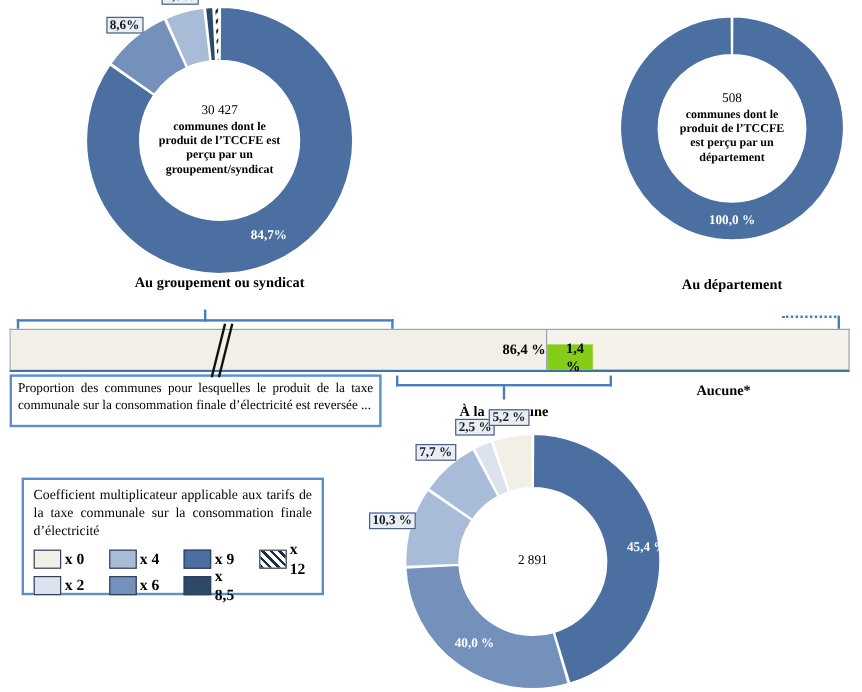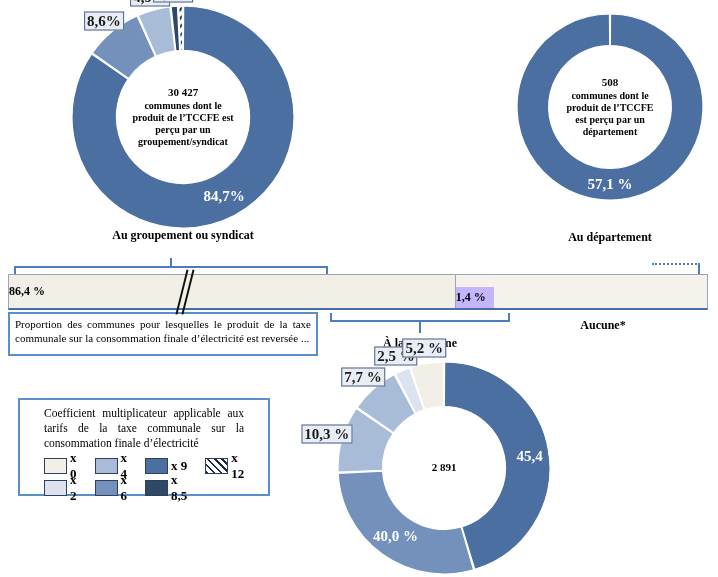--- a/index.html
+++ b/index.html
@@ -13,46 +13,47 @@
   }
 
   
   .donut-wrap{position:absolute;}
   .donut-svg{display:block;overflow:visible;}
   .donut-center{
     position:absolute;left:0;top:0;width:100%;height:100%;
     display:flex;flex-direction:column;align-items:center;justify-content:center;
     text-align:center;pointer-events:none;
   }
-  .donut-center .c-num{font-weight:bold;font-size:11px;line-height:1.25;text-align:center;}
+  .donut-center .c-num{font-weight:normal;font-size:11px;line-height:1.25;text-align:center;}
   .donut-center .c-txt{font-size:10px;line-height:1.22;font-weight:bold;}
   .donut-caption{
     position:absolute;width:100%;text-align:center;
     font-size:12px;font-weight:bold;line-height:1.2;
   }
   .slice-label{
-    position:absolute;font-size:15px;font-weight:bold;
+    position:absolute;font-size:11px;font-weight:bold;
     white-space:nowrap;transform:translate(-50%,-50%);
   }
   .slice-label.on-dark{color:#ffffff;}
   .slice-label.on-light{color:#1a1a1a;}
   .slice-label.boxed{
     background:#e9edf5;border:1px solid #4a5f84;padding:0 2px;
   }
 
   
   #bar-strip{
     position:absolute;left:8px;top:274px;width:700px;height:36px;
     display:flex;border:1px solid #9aa4b5;border-bottom:2px solid #4472a8;
     box-sizing:border-box;background:#f4f2ea;
   }
   .bar-seg{
-    position:relative;display:flex;align-items:center;justify-content:flex-start;
+    position:relative;display:flex;align-items:center;justify-content:flex-end;
     font-size:12px;font-weight:bold;box-sizing:border-box;
     border-right:1px solid #9aa4b5;
+    padding-left:16px;
   }
   .bar-seg:last-child{border-right:none;}
   .bar-seg .seg-val{position:relative;z-index:2;}
   .axis-break{
     position:absolute;left:38%;top:-6px;height:46px;width:16px;z-index:3;
   }
   .axis-break:before,.axis-break:after{
     content:"";position:absolute;top:0;width:1.5px;height:46px;
     background:#111;transform:rotate(14deg);
   }
@@ -75,21 +76,21 @@
 
   
   .bar-sublabel{
     position:absolute;font-size:12px;font-weight:bold;text-align:center;
   }
 
   
   #legend-box{
     position:absolute;left:18px;top:398px;width:252px;height:98px;
     border:2px solid #5b8fcc;box-sizing:border-box;background:#ffffff;
-    padding:6px 24px;
+    padding:6px 8px;
   }
   #legend-title{font-size:11.5px;line-height:1.3;text-align:justify;font-weight:normal;}
   #legend-items{
     display:grid;grid-template-columns:repeat(4,1fr);
     grid-auto-rows:22px;align-items:center;margin-top:4px;column-gap:18px;
   }
   .legend-item{display:flex;align-items:center;gap:3px;}
   .sw{
     width:23px;height:16px;border:1px solid #2f3f5c;box-sizing:border-box;
     flex:0 0 auto;
@@ -131,36 +132,36 @@
           <rect width="6" height="6" fill="#ffffff"></rect>
           <rect width="2.4" height="6" fill="#1d2b3f"></rect>
         </pattern>
       </defs>
       <path d="M93.55799665200604 0.0016739949780060215 A93 93 0 1 1 92.44200334799393 0.0016739949780060215 L92.631722209676 31.621104836685483 A61.38 61.38 0 1 0 93.36827779032399 31.621104836685483 Z" fill="#4a6fa0" stroke="#ffffff" stroke-width="1.2"></path>
     </svg>
   <div class="donut-center">
     <div class="c-num">508</div>
     <div class="c-txt" style="max-width:100px;">communes dont le produit de l’TCCFE est perçu par un département</div>
   </div>
-<div class="slice-label on-dark" style="left: 93px; top: 170.19px;">57,1 %</div>
+<div class="slice-label on-dark" style="left: 93px; top: 170.19px;">100,0 %</div>
   </div>
 <div class="donut-caption" style="left:517px;top:230px;width:186px;">Au département</div>
 
 <div class="bracket" style="left:14px;top:266px;width:314px;height:9px;"></div>
 <div class="bracket-stem" style="left:170px;top:258px;height:10px;"></div>
 
 <div class="bracket-dotted" style="left:652px;top:263px;width:48px;"></div>
 <div class="bracket-stem" style="left:698px;top:263px;height:12px;"></div>
 
 <div id="bar-strip">
     <div class="bar-seg" style="flex: 0 0 64%; background: rgb(242, 240, 230);">
       <span class="seg-val">86,4 %</span>
       <span class="axis-break"></span>
     </div>
-    <div class="bar-seg" style="flex: 0 0 5.5%; background: #c4b5fd; margin-top: 12px;">
+    <div class="bar-seg" style="flex: 0 0 5.5%; background: #84cc16; margin-top: 12px;">
       <span class="seg-val">1,4 %</span>
     </div>
   </div>
 
 <div class="bracket down" style="left:330px;top:313px;width:180px;height:9px;"></div>
 <div class="bracket-stem" style="left:419px;top:321px;height:12px;"></div>
 
 <div id="caption-box">Proportion des communes pour lesquelles le produit de la taxe communale sur la consommation finale d’électricité est reversée ...</div>
 
 <div class="bar-sublabel" style="left:330px;top:336px;width:180px;">À la commune</div>

